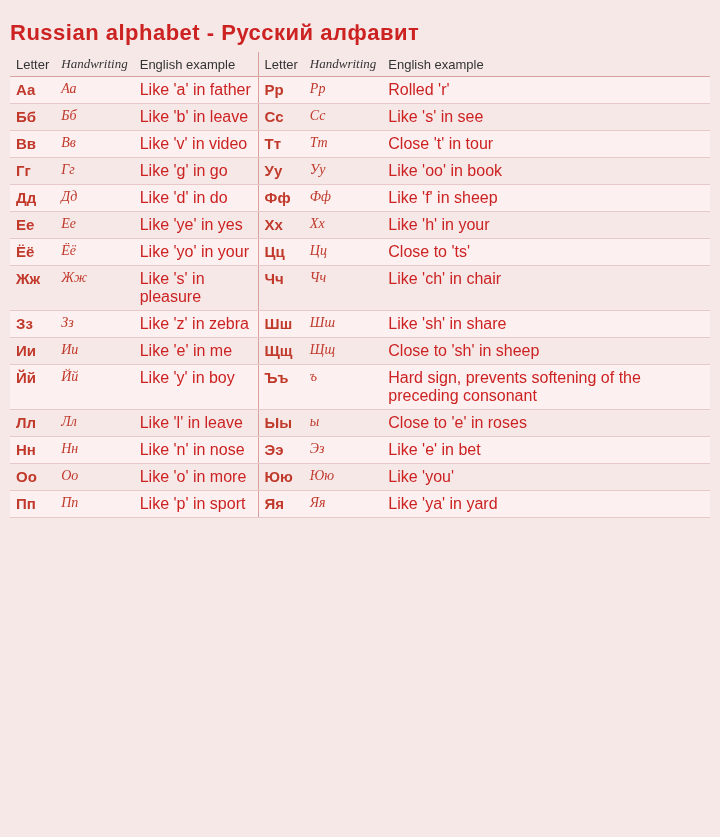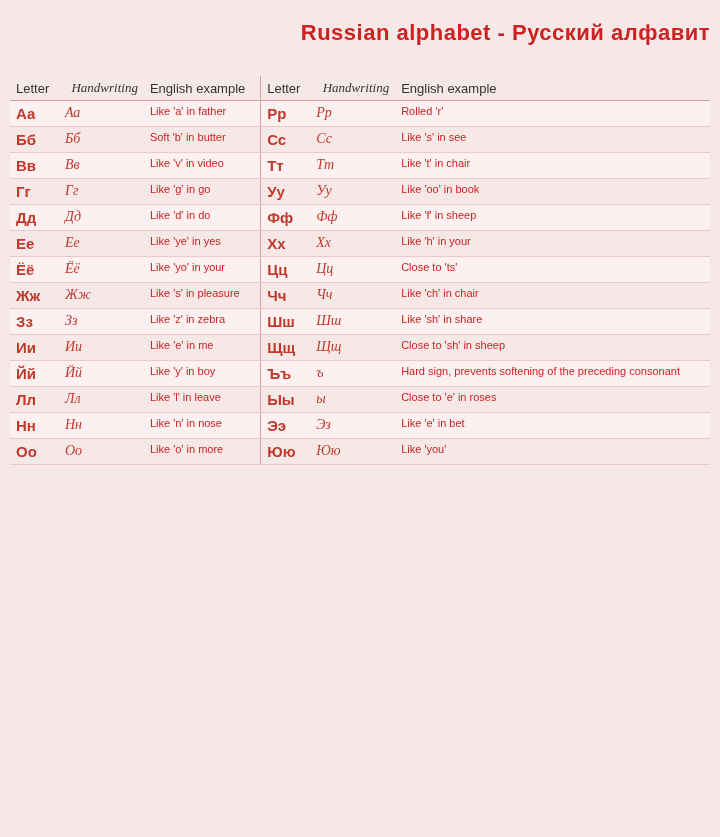--- a/index.html
+++ b/index.html
@@ -4,44 +4,43 @@
   <style>
     * { margin: 0; padding: 0; box-sizing: border-box; }
     body {
       background: #f7e8e8;
       font-family: Arial, sans-serif;
       width: 720px;
       min-height: 837px;
       padding: 10px;
     }
     .page-title {
-      text-align: right;
+      text-align: left;
       color: #cc2222;
       font-size: 22px;
       font-weight: bold;
-      margin: 10px 0 30px 0;
+      margin: 10px 0 6px 0;
       letter-spacing: 0.5px;
     }
     .main-table {
       width: 100%;
       border-collapse: collapse;
       font-size: 13px;
     }
     .main-table th {
       color: #333;
       font-weight: normal;
       padding: 4px 6px;
       border-bottom: 1px solid #d9a0a0;
       text-align: left;
       margin-left: 20px;
     }
     .main-table th.handwriting-col {
       font-style: italic;
       font-family: Georgia, serif;
-      text-align: right;
     }
     .main-table td {
       padding: 4px 6px;
       border-bottom: 1px solid #e8c8c8;
       vertical-align: top;
     }
     .col-divider {
       border-left: 1px solid #d9a0a0;
     }
     .letter-cell {
@@ -52,21 +51,21 @@
     }
     .handwriting-cell {
       color: #c0392b;
       font-style: italic;
       font-family: Georgia, serif;
       font-size: 14px;
       white-space: nowrap;
     }
     .example-cell {
       color: #cc2222;
-      font-size: 11px;
+      font-size: 16px;
     }
     .header-row th {
       background: #f7e8e8;
     }
     tr:nth-child(odd) td {
       background: #fdf0f0;
     }
     tr:nth-child(even) td {
       background: #f7e8e8;
     }
@@ -92,32 +91,32 @@
         <td class="letter-cell">Аа</td>
         <td class="handwriting-cell">Аа</td>
         <td class="example-cell">Like 'a' in father</td>
         <td class="letter-cell col-divider">Рр</td>
         <td class="handwriting-cell">Рр</td>
         <td class="example-cell">Rolled 'r'</td>
       </tr>
       <tr>
         <td class="letter-cell">Бб</td>
         <td class="handwriting-cell">Бб</td>
-        <td class="example-cell">Soft 'b' in butter</td>
+        <td class="example-cell">Like 'b' in leave</td>
         <td class="letter-cell col-divider">Сс</td>
         <td class="handwriting-cell">Сс</td>
         <td class="example-cell">Like 's' in see</td>
       </tr>
       <tr>
         <td class="letter-cell">Вв</td>
         <td class="handwriting-cell">Вв</td>
         <td class="example-cell">Like 'v' in video</td>
         <td class="letter-cell col-divider">Тт</td>
         <td class="handwriting-cell">Тт</td>
-        <td class="example-cell">Like 't' in chair</td>
+        <td class="example-cell">Close 't' in tour</td>
       </tr>
       <tr>
         <td class="letter-cell">Гг</td>
         <td class="handwriting-cell">Гг</td>
         <td class="example-cell">Like 'g' in go</td>
         <td class="letter-cell col-divider">Уу</td>
         <td class="handwriting-cell">Уу</td>
         <td class="example-cell">Like 'oo' in book</td>
       </tr>
       <tr>
@@ -193,14 +192,22 @@
         <td class="example-cell">Like 'e' in bet</td>
       </tr>
       <tr>
         <td class="letter-cell">Оо</td>
         <td class="handwriting-cell">Оо</td>
         <td class="example-cell">Like 'o' in more</td>
         <td class="letter-cell col-divider">Юю</td>
         <td class="handwriting-cell">Юю</td>
         <td class="example-cell">Like 'you'</td>
       </tr>
+      <tr>
+        <td class="letter-cell">Пп</td>
+        <td class="handwriting-cell">Пп</td>
+        <td class="example-cell">Like 'p' in sport</td>
+        <td class="letter-cell col-divider">Яя</td>
+        <td class="handwriting-cell">Яя</td>
+        <td class="example-cell">Like 'ya' in yard</td>
+      </tr>
     </tbody>
 </table>
 
 </body></html>

